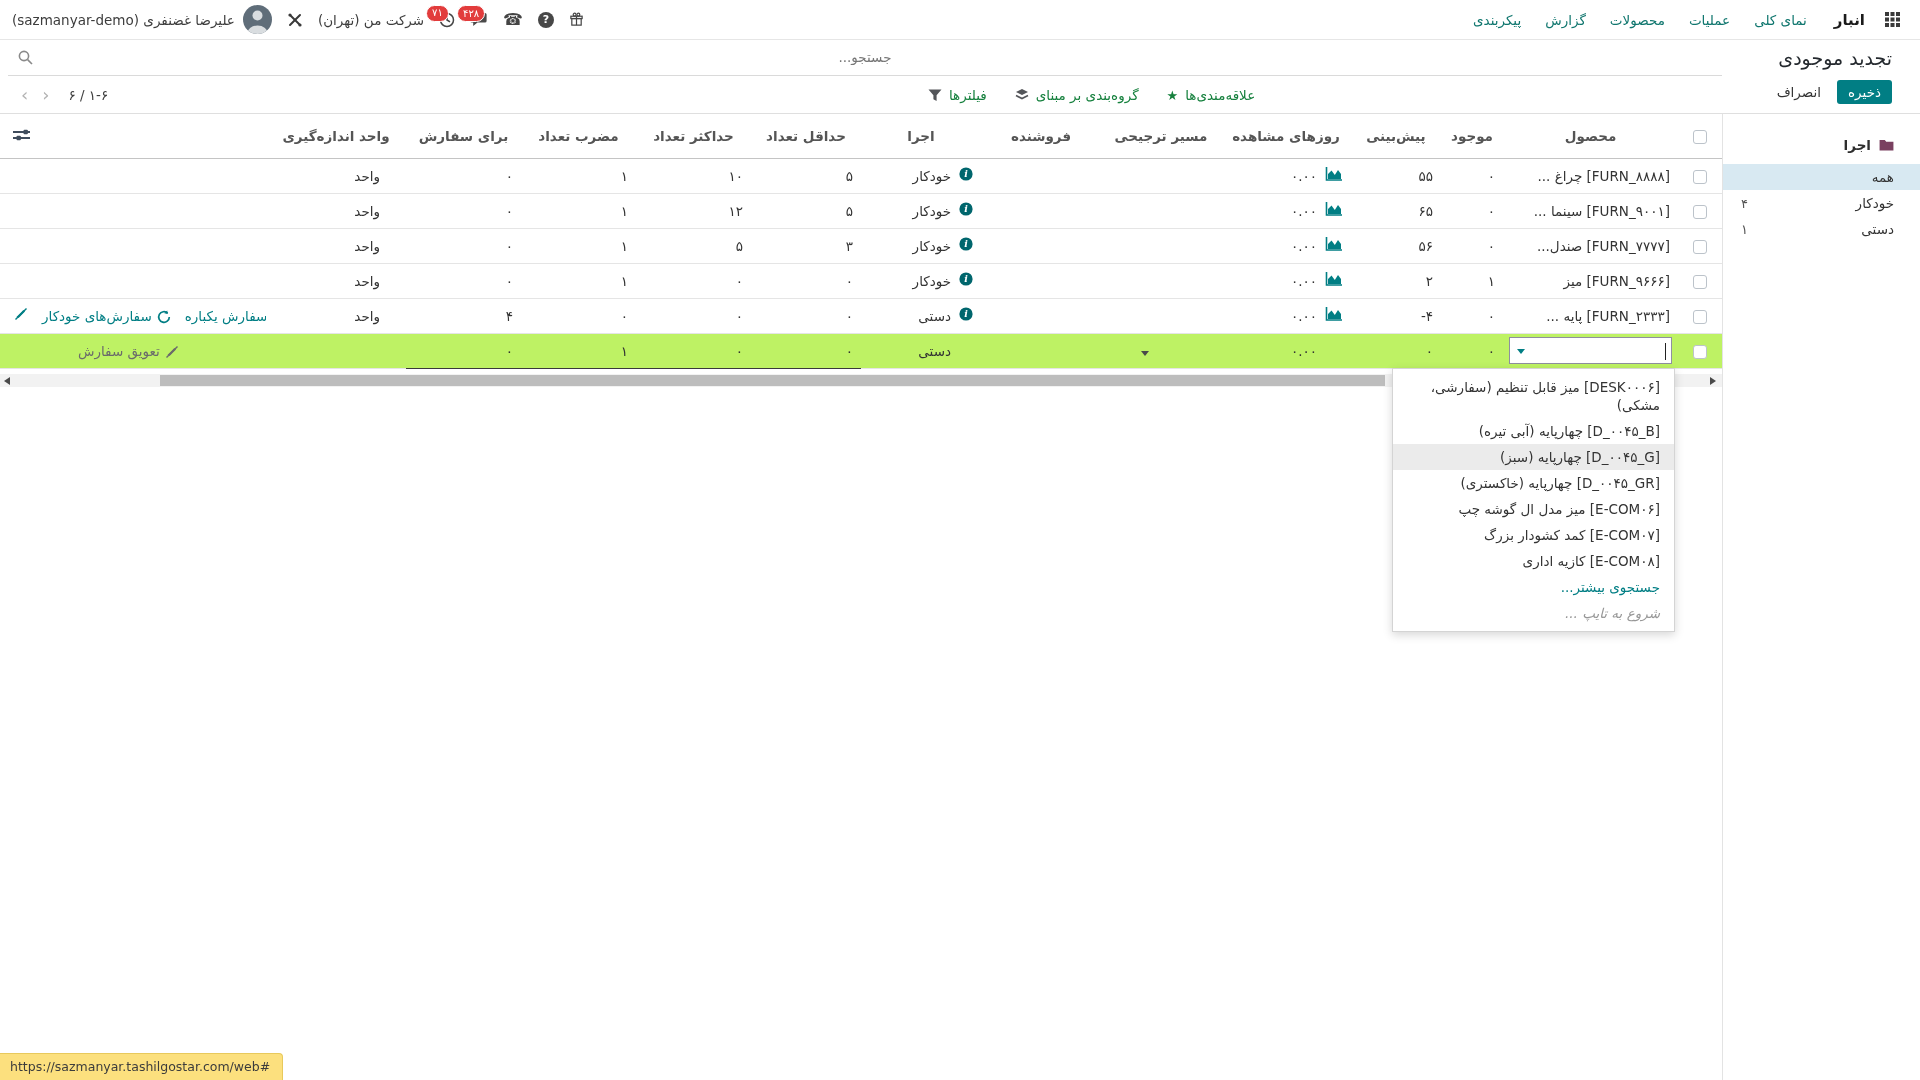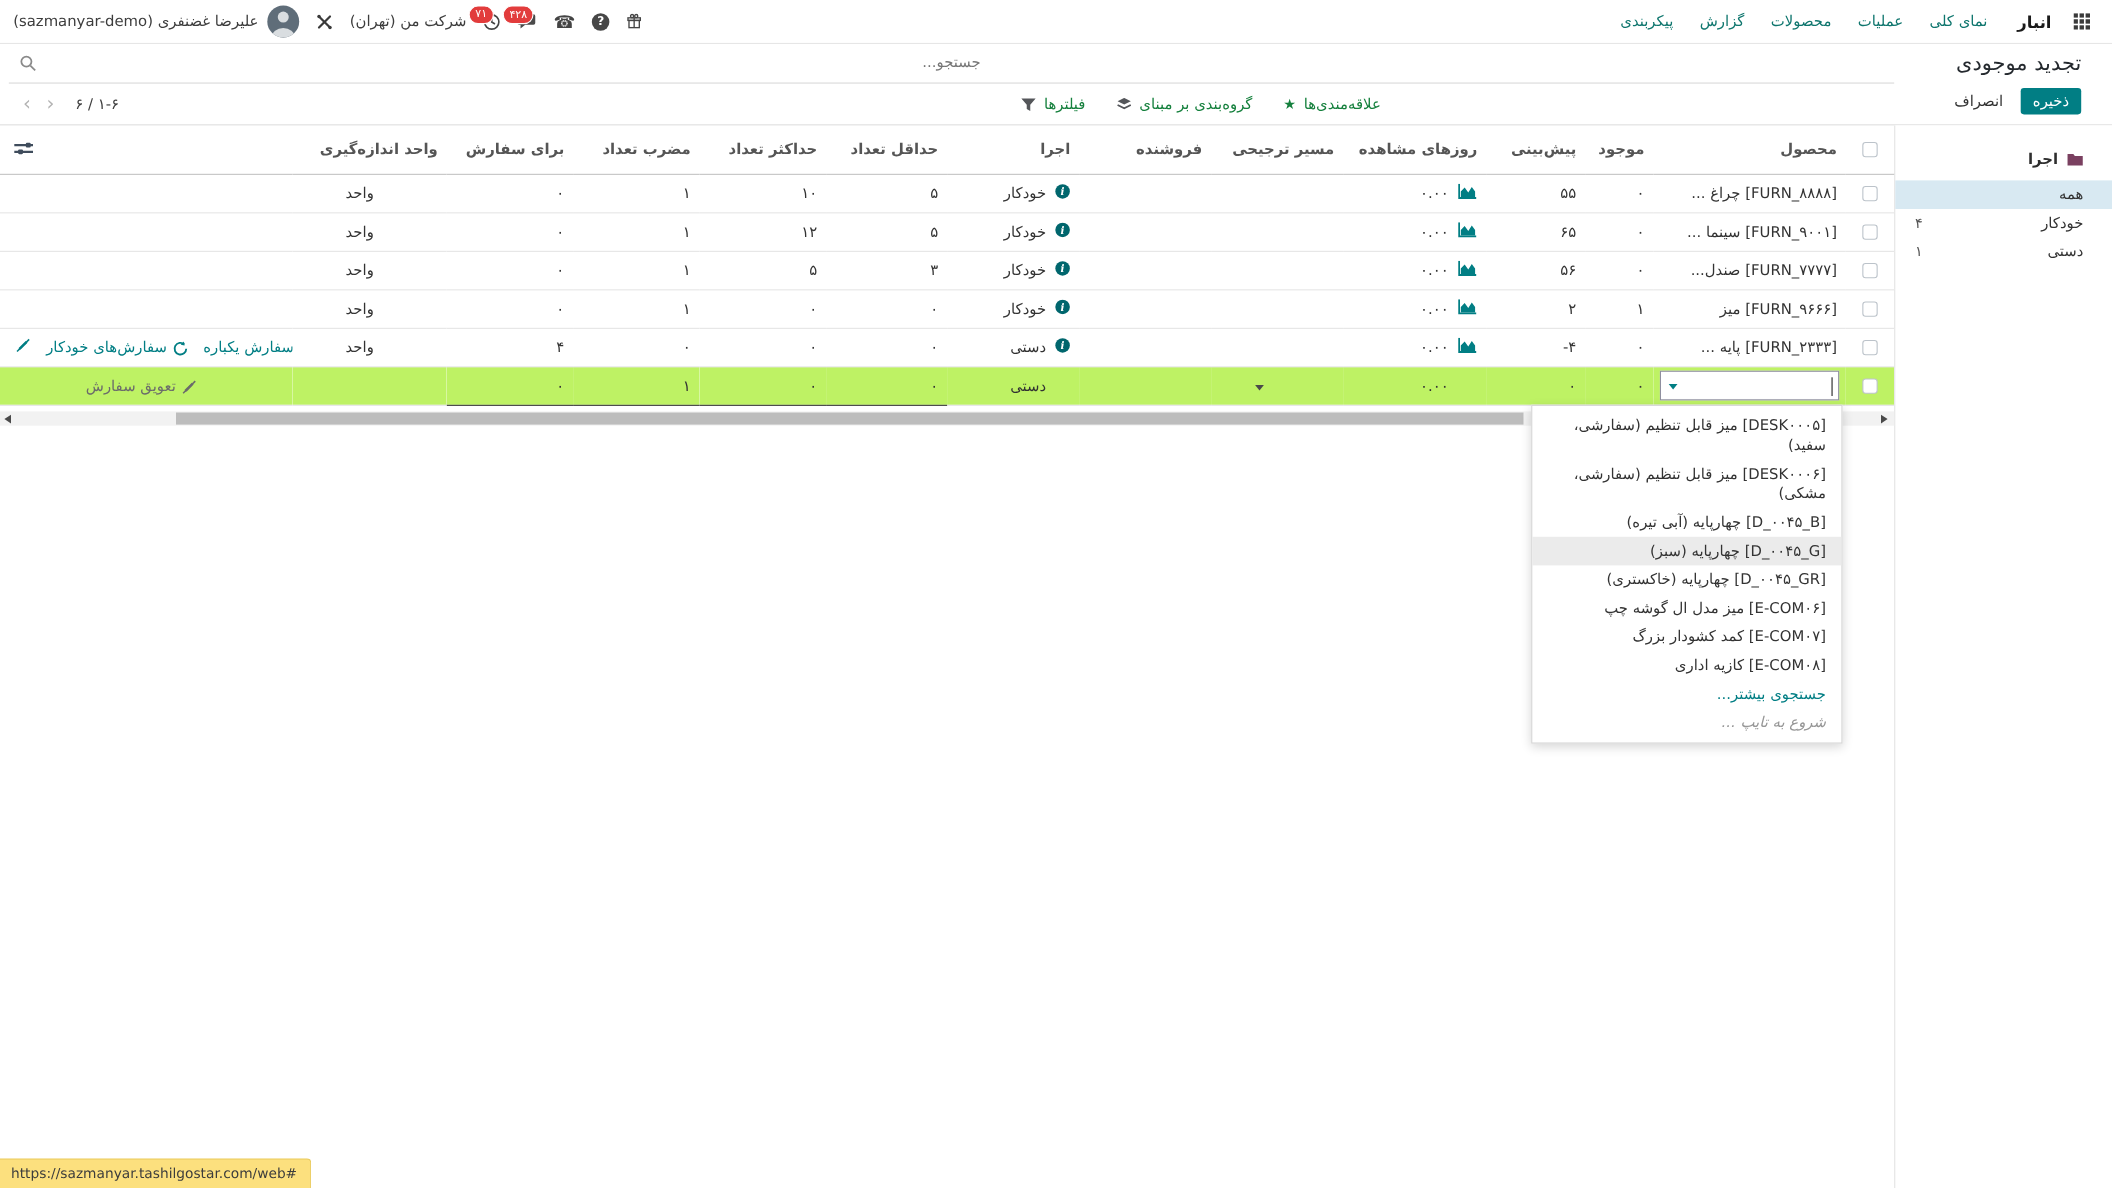--- a/index.html
+++ b/index.html
@@ -60,31 +60,31 @@
     font-size:13.5px; color:#2e2e2e; margin-bottom:6px; }
   .sb-item { display:flex; justify-content:space-between; align-items:center;
     padding:5px 26px 5px 18px; font-size:13.5px; color:#333; }
   .sb-item.sel { background:#d8e9f2; }
   .sb-count { color:#555; font-size:13px; }
 
   
   .tablewrap { position:absolute; top:114px; right:198px; }
   table { width:1722px; border-collapse:collapse; table-layout:fixed; direction:rtl; }
   thead th { height:44px; vertical-align:middle; font-size:13.5px; font-weight:bold;
-    color:#555; text-align:right; padding:0 8px; border-bottom:1px solid #c4c4c4;
+    color:#555; text-align:center; padding:0 8px; border-bottom:1px solid #c4c4c4;
     position:relative; white-space:nowrap; }
   tbody td { height:35px; vertical-align:middle; font-size:13.5px; color:#333;
     border-bottom:1px solid #e5e5e5; padding:0 8px; white-space:nowrap; overflow:hidden; }
   .c-check { text-align:center; padding:0; }
   .cb { display:inline-block; width:14px; height:14px; border:1px solid #bcc3ca;
     border-radius:3px; background:#fff; vertical-align:middle; }
   .c-prod { text-align:right; }
   .num { direction:ltr; text-align:right; }
   .cell-flex { display:flex; align-items:center; gap:8px; justify-content:flex-start; }
-  .uom { padding-right:26px;text-align:center; }
+  .uom { padding-right:26px; }
   .editrow td { background:#bef264; }
   .editrow .ul { border-bottom:1px solid #3a3a3a; }
   .m2o { position:relative; height:27px; background:#fff; border:1px solid #8f8f9f;
     margin:0 -2px; display:flex; align-items:center; }
   .m2o input { border:none; outline:none; width:100%; height:100%; background:transparent;
     padding:0 6px 0 20px; font-family:inherit; }
   .caret-accent { position:absolute; left:7px; top:11px; width:0; height:0;
     border-left:4.5px solid transparent; border-right:4.5px solid transparent;
     border-top:5.5px solid #017e84; }
   .cursor-bar { position:absolute; right:5px; top:5px; width:1px; height:17px; background:#222; }
@@ -534,21 +534,20 @@
 </table>
 </div>
 
 <div class="hscroll">
   <span class="harrow l"></span>
   <div class="hthumb ptr"></div>
   <span class="harrow r"></span>
 </div>
 
 <div class="dropdown">
-  <div class="dd-item ptr">[DESK۰۰۰۵] میز قابل تنظیم (سفارشی، سفید)</div>
   <div class="dd-item ptr">[DESK۰۰۰۶] میز قابل تنظیم (سفارشی، مشکی)</div>
   <div class="dd-item ptr">[D_۰۰۴۵_B] چهارپایه (آبی تیره)</div>
   <div class="dd-item hl ptr">[D_۰۰۴۵_G] چهارپایه (سبز)</div>
   <div class="dd-item ptr">[D_۰۰۴۵_GR] چهارپایه (خاکستری)</div>
   <div class="dd-item ptr">[E-COM۰۶] میز مدل ال گوشه چپ</div>
   <div class="dd-item ptr">[E-COM۰۷] کمد کشودار بزرگ</div>
   <div class="dd-item ptr">[E-COM۰۸] کازیه اداری</div>
   <div class="dd-item dd-more ptr">جستجوی بیشتر...</div>
   <div class="dd-item dd-typing">شروع به تایپ ...</div>
 </div>

